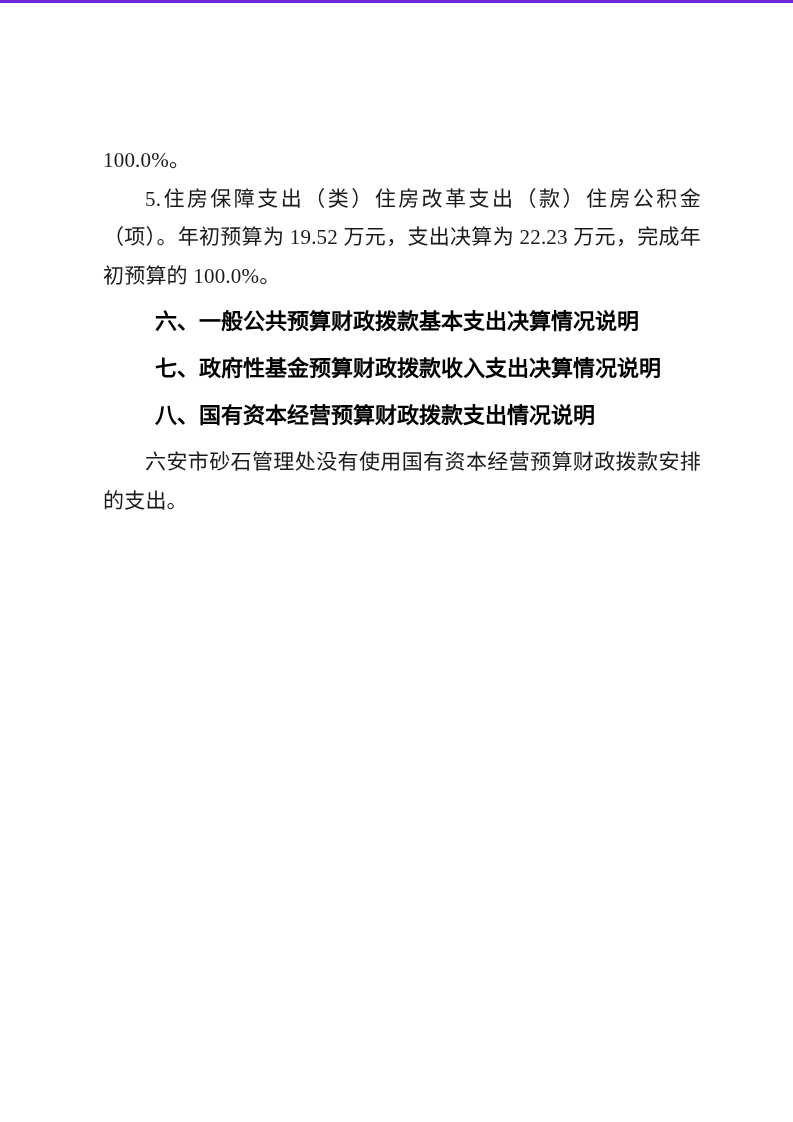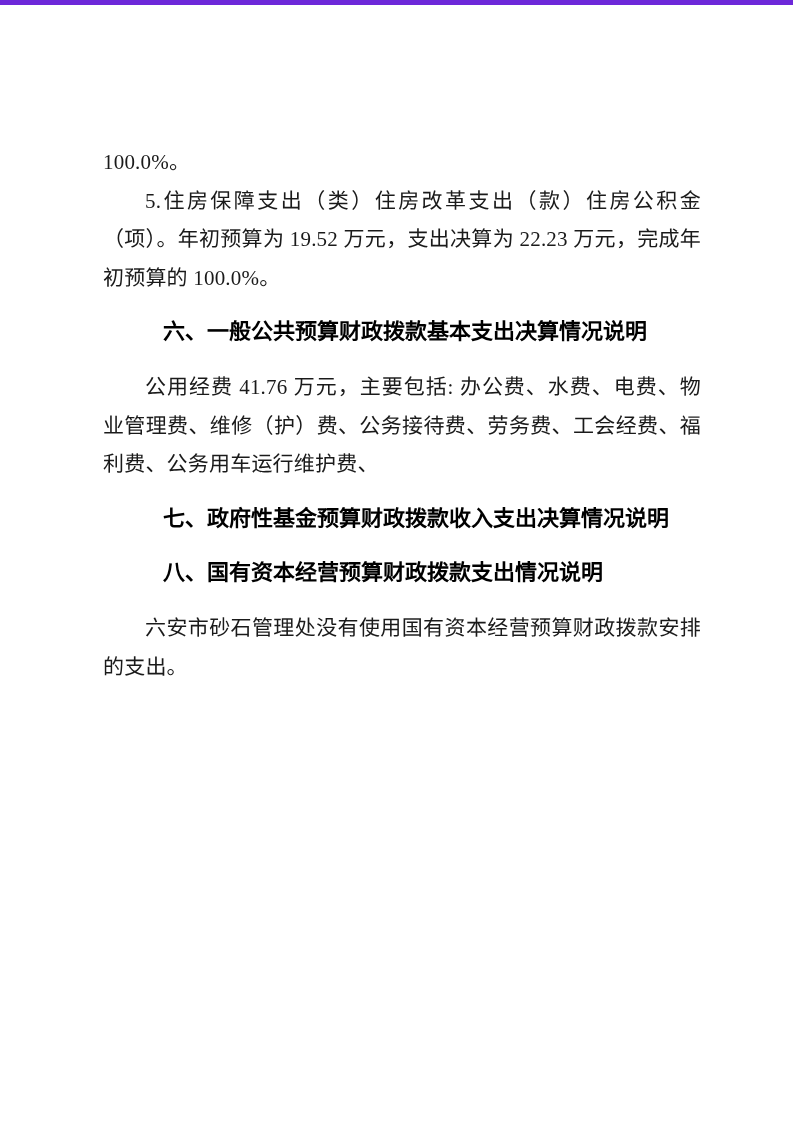--- a/index.html
+++ b/index.html
@@ -9,21 +9,21 @@
     background: #ffffff;
   }
   .page {
     position: relative;
     width: 793px;
     height: 963px;
     background: #ffffff;
     overflow: hidden;
     font-family: "Liberation Serif", "DejaVu Serif", serif;
     color: #1a1a1a;
-    border-top: 5px solid #6d28d9;
+    border-top: 3px solid #6d28d9;
     box-sizing: border-box;
   }
   .content {
     position: absolute;
     left: 103px;
     top: 138px;
     width: 598px;
   }
   p.body {
     margin: 0;
@@ -32,21 +32,21 @@
     text-align: justify;
     letter-spacing: 0.2px;
   }
   p.body.indent {
     text-indent: 2em;
   }
   .bold-run {
     font-weight: 700;
   }
   h2.heading {
-    margin: 16px;
+    margin: 8px;
     font-size: 22px;
     line-height: 38.6px;
     font-family: "Liberation Sans", "DejaVu Sans", sans-serif;
     font-weight: 700;
     color: #000000;
     text-indent: 2em;
     text-align: left;
   }
   .page-number {
     position: absolute;
@@ -66,21 +66,20 @@
   <main class="content">
 
     <p class="body">100.0%。</p>
 
 
     <p class="body indent">5.住房保障支出（类）住房改革支出（款）住房公积金（项）。年初预算为 19.52 万元，支出决算为 22.23 万元，完成年初预算的 100.0%。</p>
 
     <h2 class="heading">六、一般公共预算财政拨款基本支出决算情况说明</h2>
 
 
-    <p class="body indent">公用经费 41.76 万元，主要包括: 办公费、水费、电费、物业管理费、维修（护）费、公务接待费、劳务费、工会经费、福利费、公务用车运行维护费、</p>
 
     <h2 class="heading">七、政府性基金预算财政拨款收入支出决算情况说明</h2>
 
 
     <h2 class="heading">八、国有资本经营预算财政拨款支出情况说明</h2>
 
     <p class="body indent">六安市砂石管理处没有使用国有资本经营预算财政拨款安排的支出。</p>
 
   </main>
 

